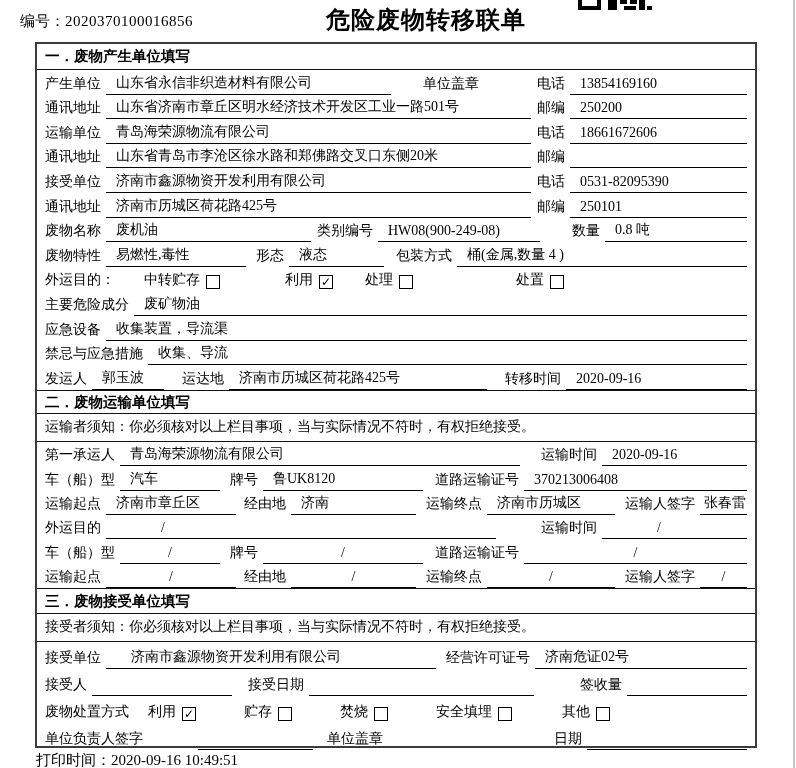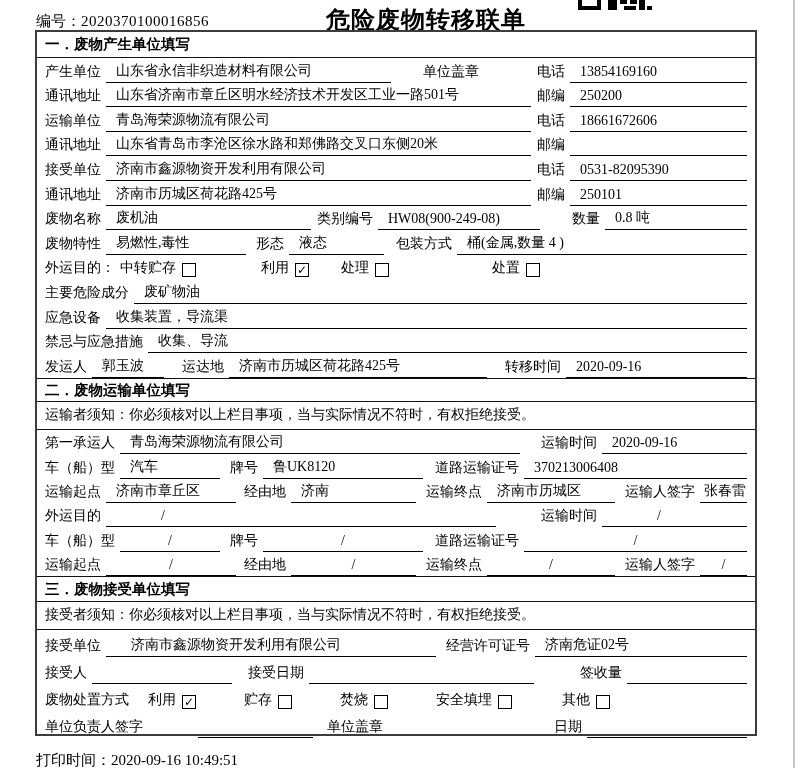--- a/index.html
+++ b/index.html
@@ -1,26 +1,26 @@
 <!DOCTYPE html>
 <html><head>
 <meta charset="utf-8">
 <style>
   html,body{margin:0;padding:0;background:#fff;}
   #screen{position:relative;width:796px;height:768px;background:#ffffff;overflow:hidden;
           font-family:"Liberation Serif","DejaVu Serif",serif;font-size:14px;color:#000;}
   
-  .serial{position:absolute;left:36px;top:12px;font-size:15px;}
+  .serial{position:absolute;left:20px;top:12px;font-size:15px;}
   .serial .num{font-family:"Liberation Serif",serif;letter-spacing:0.5px;}
   .doc-title{position:absolute;left:326px;top:4px;font-size:24px;font-weight:bold;
              font-family:"DejaVu Sans","Liberation Sans",sans-serif;letter-spacing:1px;}
   .qr{position:absolute;left:578px;top:0;width:74px;height:10px;}
   .page-edge{position:absolute;right:1px;top:0;width:2px;height:768px;background:#c6c6c6;}
   
-  .form{position:absolute;left:35px;top:30px;width:722px;height:706px;box-sizing:border-box;
+  .form{position:absolute;left:35px;top:42px;width:722px;height:706px;box-sizing:border-box;
         border:2px solid #3c3c3c;display:flex;flex-direction:column;background:#fff;}
   .sec-h{flex:0 0 auto;height:26px;line-height:24px;font-weight:bold;font-size:14.5px;
          padding-left:8px;border-bottom:1.5px solid #111;box-sizing:border-box;}
   .sec-h.mid{border-top:1.5px solid #111;}
   .notice{flex:0 0 auto;height:28px;display:flex;align-items:center;padding-left:8px;
           border-bottom:1px solid #111;box-sizing:border-box;}
   .row{flex:0 0 auto;display:flex;align-items:flex-end;padding:0 8px 0 6px;
        box-sizing:border-box;overflow:hidden;}
   .h246{height:24.62px}.h243{height:24.33px}.h27{height:27px}
   .lbl{white-space:nowrap;padding:0 5px 2px 2px;}
@@ -125,21 +125,21 @@
       <span class="lbl">废物特性</span>
       <span class="ul" style="width:140px">易燃性,毒性</span>
       <span class="lbl" style="margin-left:8px">形态</span>
       <span class="ul" style="width:95px">液态</span>
       <span class="lbl" style="margin-left:10px">包装方式</span>
       <span class="ul fill">桶(金属,数量 4 )</span>
     </div>
 
     <div class="row h246">
       <span class="lbl">外运目的：</span>
-      <span class="opt" style="margin-left:0">
+      <span class="opt" style="margin-left:24px">
         <span class="olbl">中转贮存</span>
         <span class="cbox"><span></span></span>
       </span>
       <span class="opt" style="margin-left:65px">
         <span class="olbl">利用</span>
         <span class="cbox"><span>✓</span></span>
       </span>
       <span class="opt" style="margin-left:32px">
         <span class="olbl">处理</span>
         <span class="cbox"><span></span></span>

